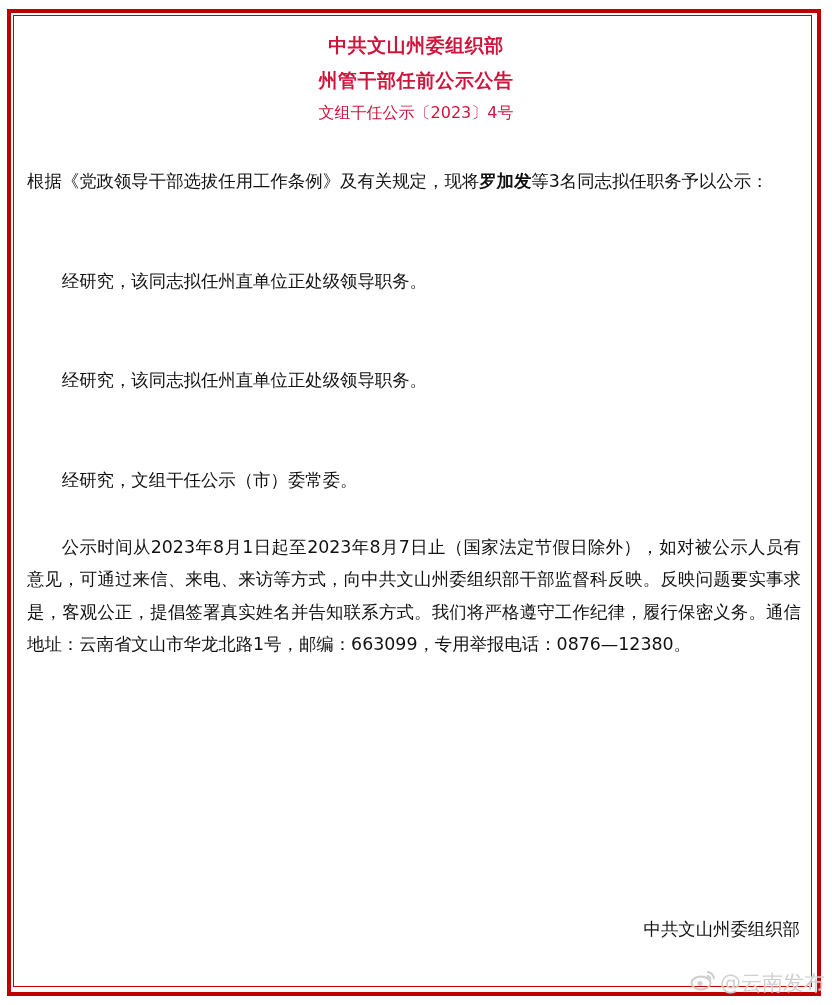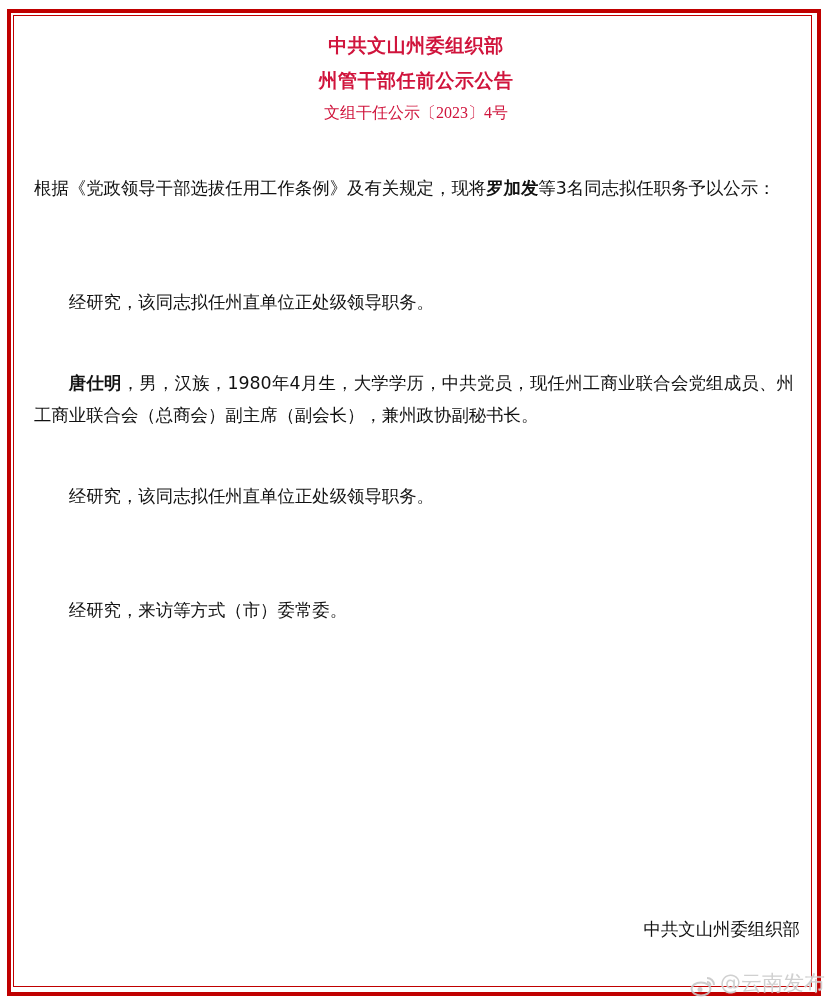--- a/index.html
+++ b/index.html
@@ -7,31 +7,31 @@
          font-family: "DejaVu Sans", "Liberation Sans", sans-serif; color: #111111; }
   .frame-outer { position: absolute; left: 7px; top: 9px; width: 806px; height: 979px;
                  border: 4px solid #c00000; box-sizing: content-box; }
   .frame-inner { position: absolute; left: 13px; top: 15px; width: 797px; height: 970px;
                  border: 1.5px solid #c00000; box-sizing: content-box; }
   .title1 { position: absolute; top: 33px; width: 100%; text-align: center;
             font-size: 19px; font-weight: bold; color: #d0143c; letter-spacing: 0.5px; }
   .title2 { position: absolute; top: 68px; width: 100%; text-align: center;
             font-size: 19px; font-weight: bold; color: #d0143c; letter-spacing: 0.5px; }
   .docno { position: absolute; top: 103px; width: 100%; text-align: center;
-           font-size: 16px; color: #d0143c; font-family: Liberation Serif, serif; }
+           font-size: 16px; color: #d0143c; }
   .body { position: absolute; left: 26px; top: 164px; width: 776px; font-size: 17.4px;
           line-height: 32.5px; }
-  .para { margin: 8px; text-align: justify; }
+  .para { margin: 1px; text-align: justify; }
   .para.indent { text-indent: 2em; }
   .gap { height: 32.5px; }
   .name { font-weight: bold; }
   .sign { position: absolute; right: 32px; top: 914px; text-align: right;
           font-size: 17.4px; line-height: 30px; }
   .watermark { position: absolute; left: 690px; top: 969px; font-size: 21px;
-               color: rgba(200,200,200,0.85); display: flex; align-items: flex-end; gap: 4px;
+               color: rgba(200,200,200,0.85); display: flex; align-items: flex-start; gap: 4px;
                text-shadow: 0 0 1px rgba(255,255,255,0.9); }
   .weibo-icon { width: 26px; height: 22px; }
 </style>
 </head>
 <body>
 
 <div class="frame-outer"></div>
 <div class="frame-inner"></div>
 
 <div>
@@ -41,29 +41,29 @@
 </div>
 
 <div class="body">
   <p class="para"><span>根据《党政领导干部选拔任用工作条例》及有关规定，现将</span><span class="name">罗加发</span><span>等3名同志拟任职务予以公示：</span></p>
   <div class="gap"></div>
 
   <div class="gap"></div>
   <p class="para indent">经研究，该同志拟任州直单位正处级领导职务。</p>
   <div class="gap"></div>
 
-  <p class="para indent"><span class="name">唐仕明</span><span>，男，汉族，1980年4月生，大学学历，中共党员，现任州工商业联合会党组成员、州工商业联合会（总商会）副主席（副会长），兼州政协副秘书长。</span></p>
   <div class="gap"></div>
   <p class="para indent">经研究，该同志拟任州直单位正处级领导职务。</p>
   <div class="gap"></div>
 
   <div class="gap"></div>
-  <p class="para indent">经研究，来访等方式（市）委常委。</p>
+  <p class="para indent">经研究，文组干任公示（市）委常委。</p>
   <div class="gap"></div>
 
+  <p class="para indent">公示时间从2023年8月1日起至2023年8月7日止（国家法定节假日除外），如对被公示人员有意见，可通过来信、来电、来访等方式，向中共文山州委组织部干部监督科反映。反映问题要实事求是，客观公正，提倡签署真实姓名并告知联系方式。我们将严格遵守工作纪律，履行保密义务。通信地址：云南省文山市华龙北路1号，邮编：663099，专用举报电话：0876—12380。</p>
 </div>
 
 <div class="sign">
   <div>中共文山州委组织部</div>
 </div>
 
 <div class="watermark">
   <svg class="weibo-icon" viewBox="0 0 26 22">
     <ellipse cx="11" cy="14" rx="9.5" ry="6.5" fill="none" stroke="rgba(200,200,200,0.9)" stroke-width="2"></ellipse>
     <circle cx="10" cy="14.5" r="2.5" fill="rgba(200,200,200,0.9)"></circle>

